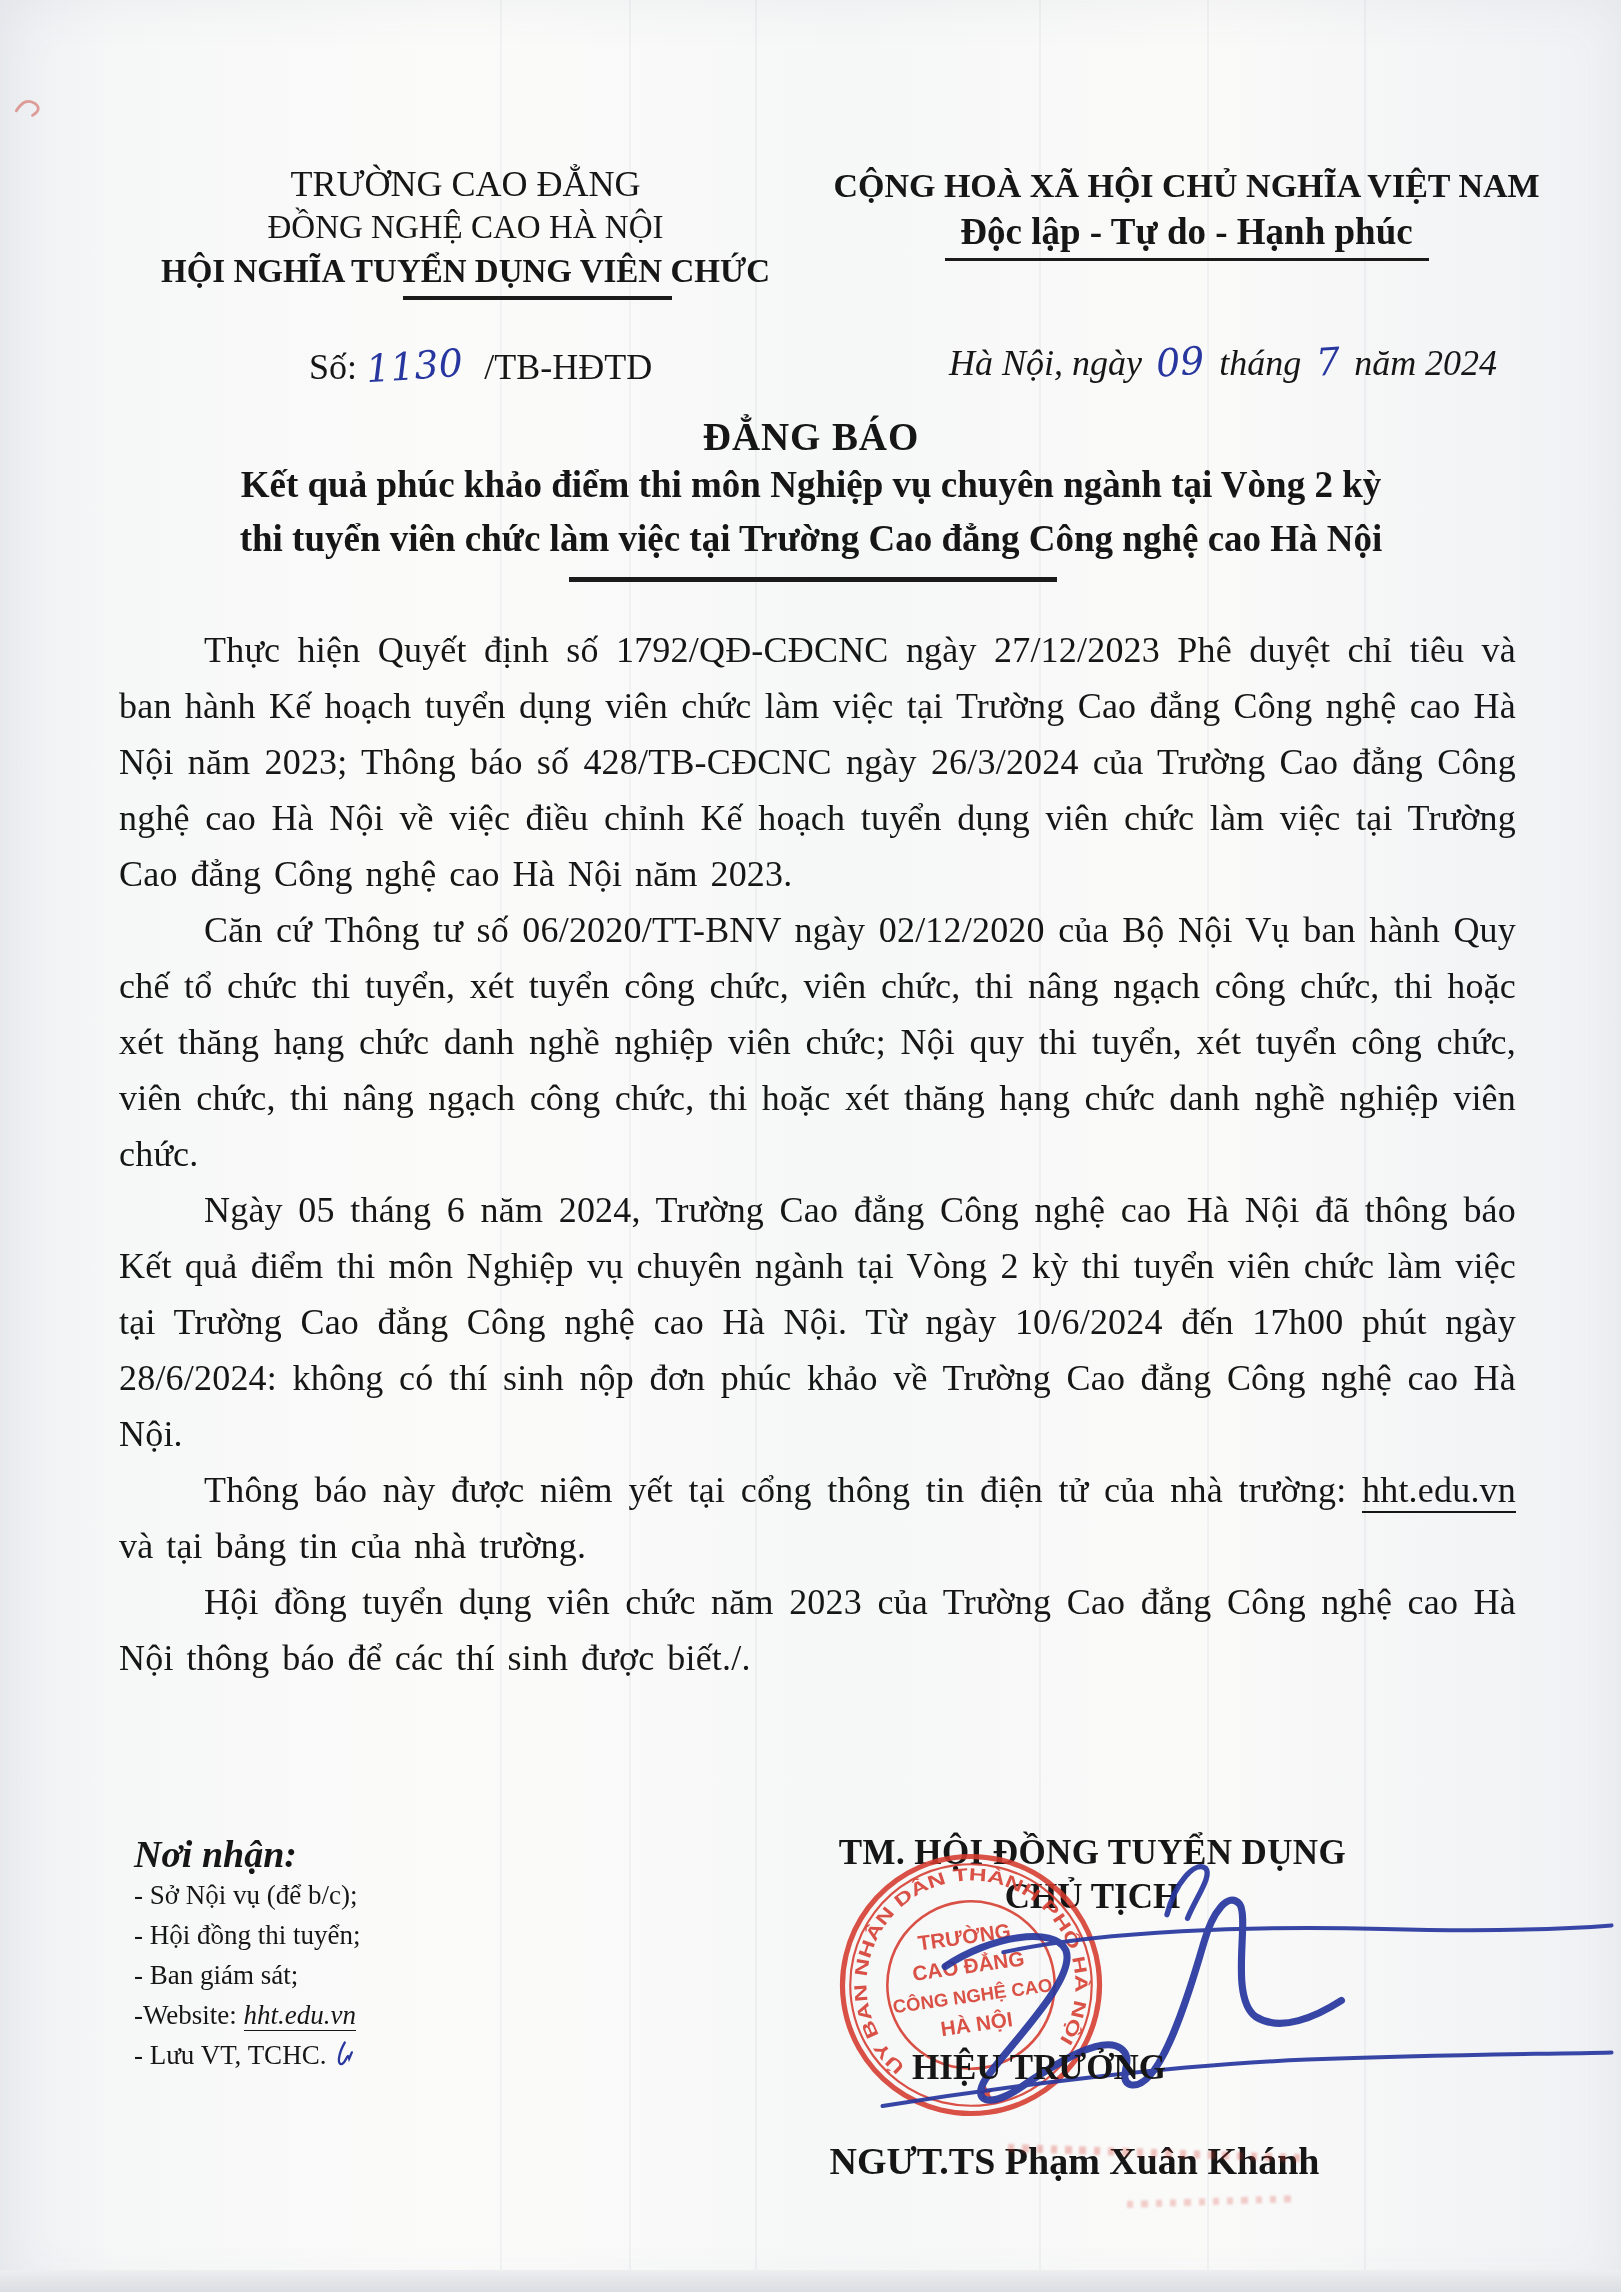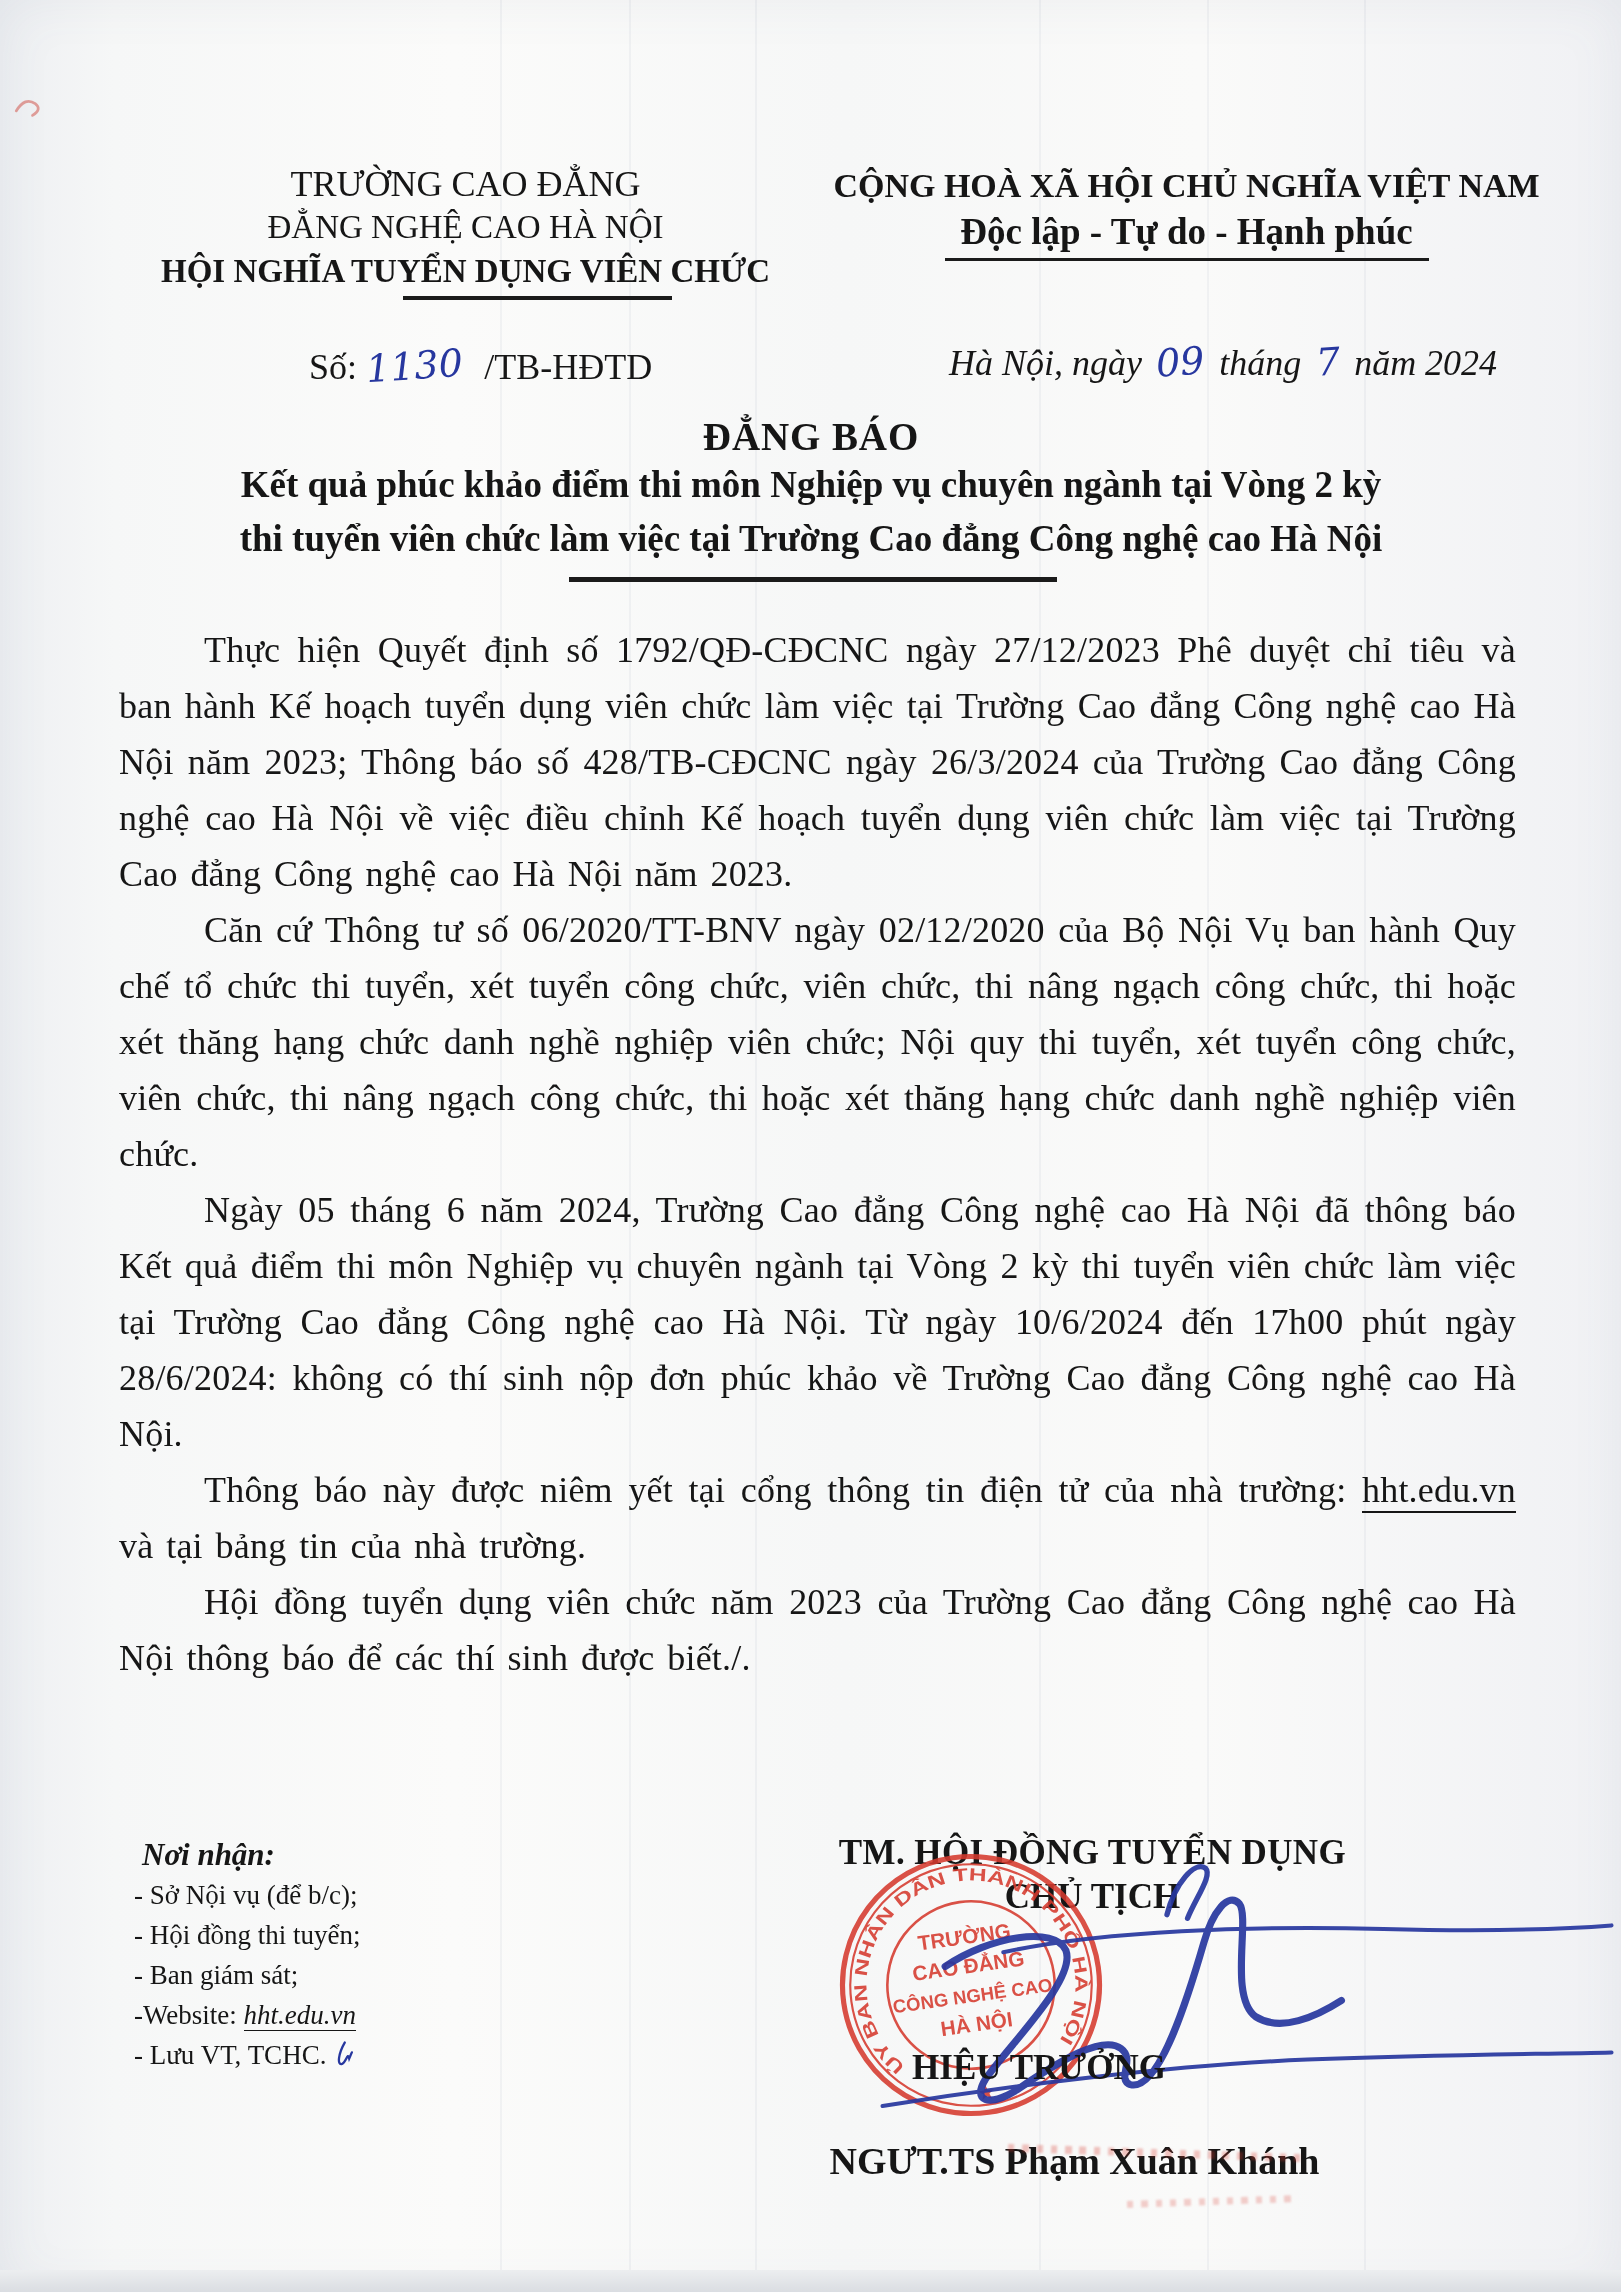--- a/index.html
+++ b/index.html
@@ -48,21 +48,21 @@
   .t1{left:0;top:463px;width:1622px;font-size:37px;font-weight:700;}
   .t2{left:0;top:517px;width:1622px;font-size:37px;font-weight:700;}
   .trule{left:569px;top:577px;width:488px;height:4.5px;background:#1b1b1b;}
   
   .body{left:119px;top:622px;width:1397px;}
   .body p{font-size:36px;line-height:56px;text-align:justify;text-indent:85px;
           word-spacing:3.6px;letter-spacing:0.2px;}
   .ulink{border-bottom:2.7px solid #161616;padding-bottom:0.9px;}
   
   .recip{left:134px;top:1834px;width:502px;}
-  .recip .head{font-size:31px;font-weight:700;font-style:italic;line-height:41px;margin-left:8px;}
+  .recip .head{font-size:38px;font-weight:700;font-style:italic;line-height:41px;}
   .recip .it{font-size:27px;line-height:40px;}
   .recip .web{font-style:italic;border-bottom:1.8px solid #161616;}
   .ink-tick{display:inline-block;vertical-align:-7.2px;margin-left:7.2px;}
   
   .sighead{left:788px;top:1830px;width:609px;}
   .sighead .l1{font-size:35px;font-weight:700;line-height:45px;letter-spacing:0.4px;}
   .sighead .l2{font-size:35px;font-weight:700;line-height:43px;}
   .pos-title{left:806px;top:2048px;width:466px;font-size:35px;font-weight:700;}
   .sig-name{left:752px;top:2091px;width:645px;font-size:38px;font-weight:700;margin-top:48px;}
   .stamp{left:833px;top:1847px;width:276px;height:276px;transform:rotate(-8deg);opacity:.88;}
@@ -84,21 +84,21 @@
   <div class="fold" style="left:755px"></div>
   <div class="fold" style="left:1039px"></div>
   <div class="fold" style="left:1207px"></div>
   <div class="fold" style="left:1364px"></div>
   <svg class="abs corner-mark" width="47" height="47" viewBox="0 0 52 52">
     <path d="M8 32 q 10 -16 21 -8 q 8 6 -3 13" fill="none" stroke="#cf4a40" stroke-width="3" stroke-linecap="round"></path>
   </svg>
 
   <div class="abs hl center">
     <div class="l1">TRƯỜNG CAO ĐẲNG</div>
-    <div class="l2">ĐẲNG NGHỆ CAO HÀ NỘI</div>
+    <div class="l2">ĐỒNG NGHỆ CAO HÀ NỘI</div>
     <div class="l3">HỘI NGHĨA TUYỂN DỤNG VIÊN CHỨC</div>
     <div class="rule"></div>
   </div>
 
   <div class="abs hr center">
     <div class="l1">CỘNG HOÀ XÃ HỘI CHỦ NGHĨA VIỆT NAM</div>
     <div class="l2">Độc lập - Tự do - Hạnh phúc</div>
     <div class="rule"></div>
   </div>
 

